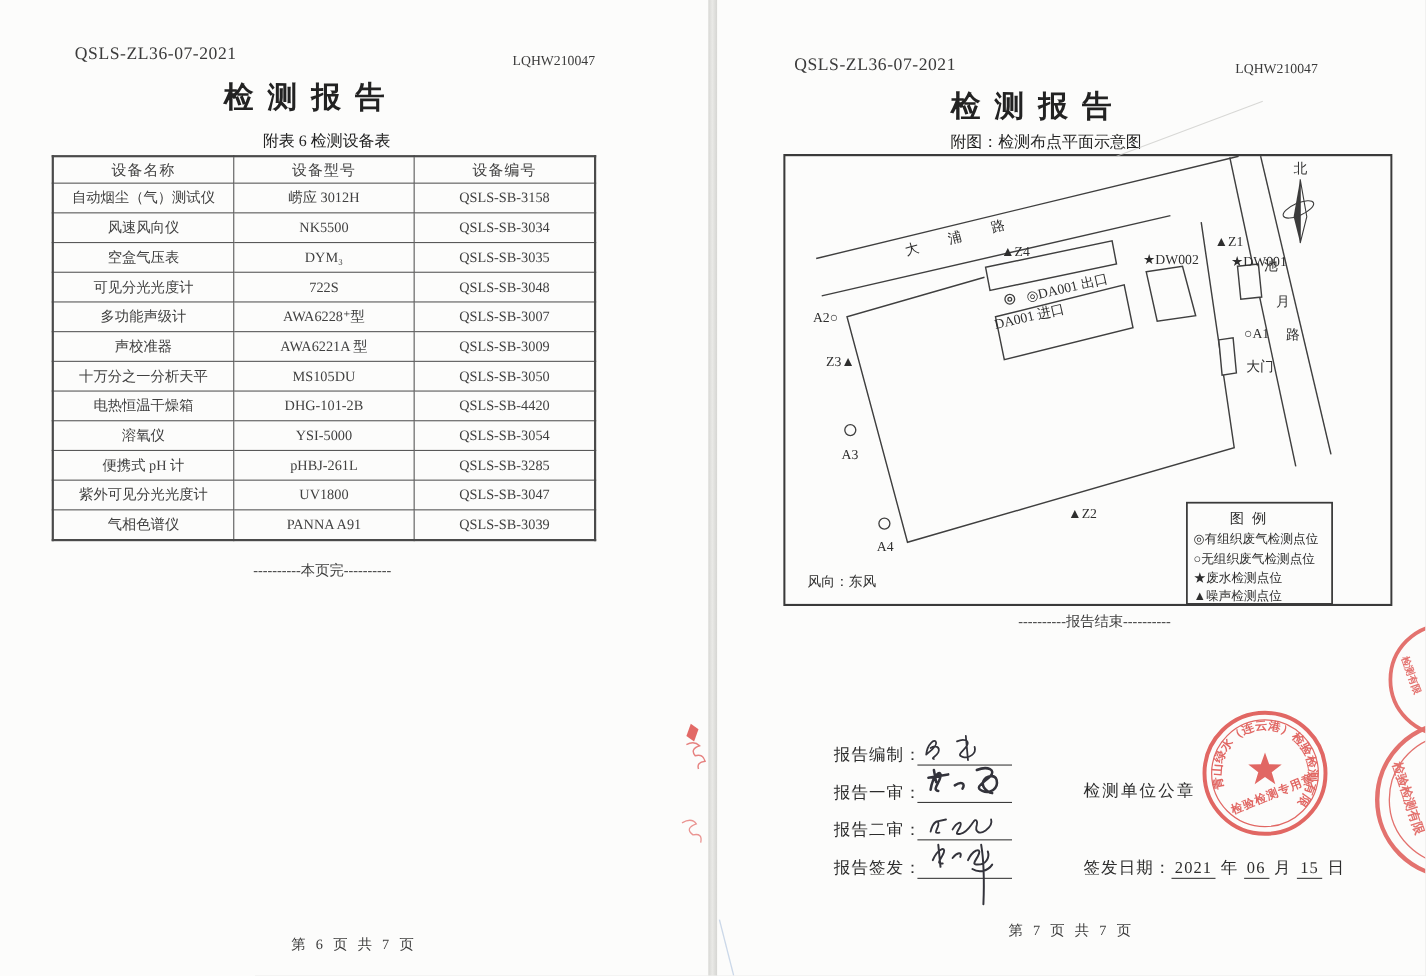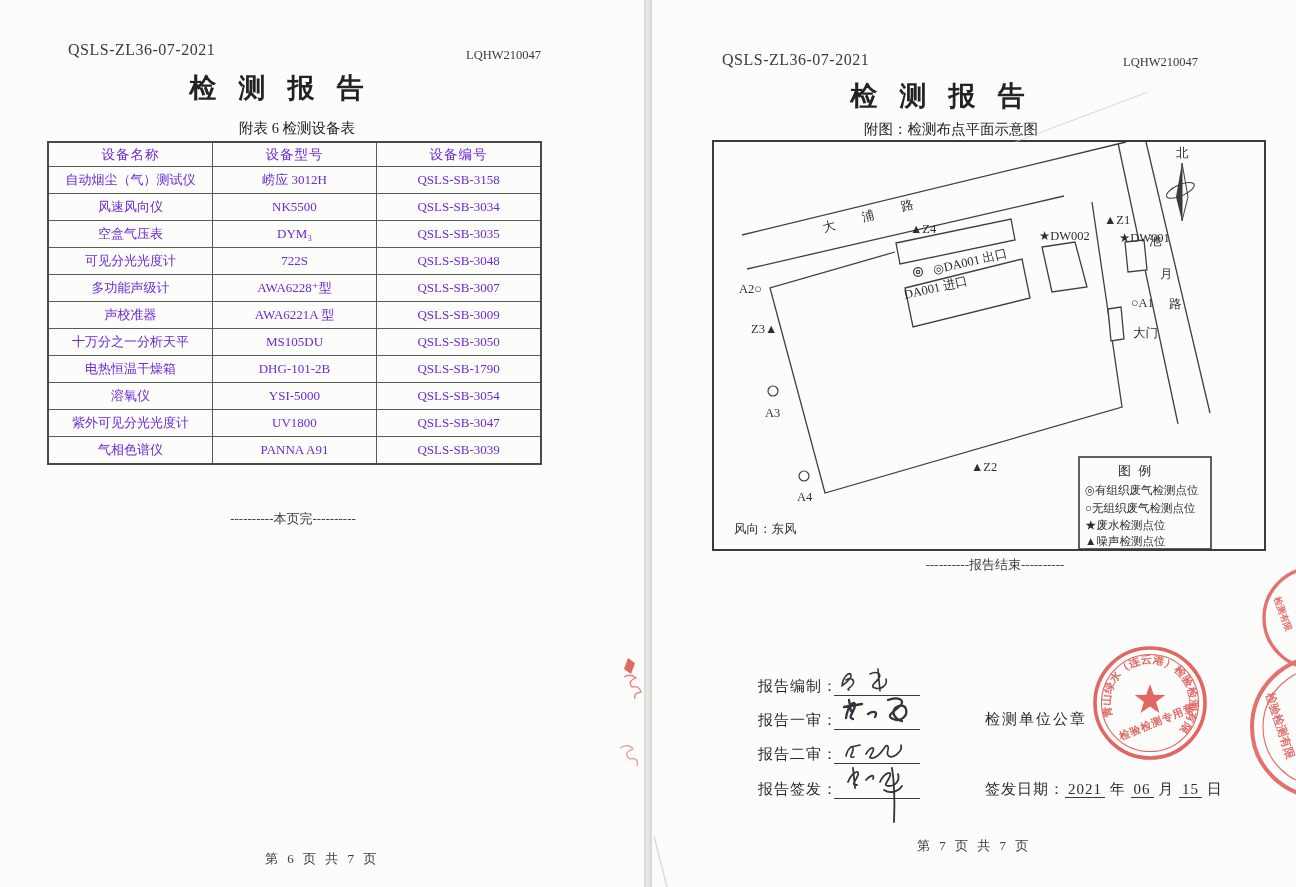--- a/index.html
+++ b/index.html
@@ -4,26 +4,26 @@
 <style>
   html,body{margin:0;padding:0;background:#ececea;}
   .canvas{position:relative;width:1296px;height:887px;overflow:hidden;
     font-family:"Liberation Serif","DejaVu Serif",serif;color:#333;background:#f2f2f0;}
   .page{position:absolute;top:0;width:644px;height:887px;background:#fcfcfb;}
   .abs{position:absolute;}
   .seam{position:absolute;top:0;left:644px;width:8px;height:887px;
     background:linear-gradient(90deg,#d8d8d5,#e9e9e6 45%,#d5d5d2);}
   .doccode{font-size:16px;letter-spacing:.5px;color:#3a3a3a;}
   .repno{font-size:12.5px;color:#3a3a3a;}
-  .title{font-size:27px;font-weight:bold;letter-spacing:3px;color:#222;text-align:center;width:400px;font-family:Liberation Mono, monospace;}
+  .title{font-size:27px;font-weight:bold;letter-spacing:3px;color:#222;text-align:center;width:400px;}
   .subtitle{font-size:14.5px;font-weight:normal;color:#222;text-align:center;width:400px;}
   .subtitle .u-line{display:inline-block;border-bottom:2px solid #2e2e2e;padding-bottom:2px;}
   table.dev{border-collapse:collapse;width:495px;table-layout:fixed;}
   table.dev td,table.dev th{border:1px solid #595959;text-align:center;vertical-align:middle;
-    font-size:13px;font-weight:normal;color:#6d28d9;height:26px;padding:0 2px;overflow:hidden;white-space:nowrap;}
+    font-size:13px;font-weight:normal;color:#404040;height:26px;padding:0 2px;overflow:hidden;white-space:nowrap;}
   table.dev{border:2px solid #4a4a4a;}
   table.dev tr.hd th{height:23px;font-size:13.5px;letter-spacing:1px;}
   .endnote{font-size:13px;color:#3c3c3c;text-align:center;}
   .pfooter{font-size:13px;letter-spacing:3px;color:#3c3c3c;text-align:center;width:644px;}
   .sig-label{font-size:15px;letter-spacing:1px;color:#2c2c2c;}
   .sig-line{border-bottom:1.2px solid #3b3b3b;height:0;}
   .seal-cap{font-size:15px;letter-spacing:2px;color:#2c2c2c;}
   .date-row{font-size:15px;color:#2c2c2c;letter-spacing:1px;}
   .date-row .u{border-bottom:1.2px solid #3b3b3b;padding:0 3px;}
   svg text{font-family:"Liberation Serif","DejaVu Serif",serif;}
@@ -82,26 +82,31 @@
               <td>QSLS-SB-3009</td>
             </tr>
         <tr>
               <td>十万分之一分析天平</td>
               <td>MS105DU</td>
               <td>QSLS-SB-3050</td>
             </tr>
         <tr>
               <td>电热恒温干燥箱</td>
               <td>DHG-101-2B</td>
-              <td>QSLS-SB-1790</td>
+              <td>QSLS-SB-4420</td>
             </tr>
         <tr>
               <td>溶氧仪</td>
               <td>YSI-5000</td>
               <td>QSLS-SB-3054</td>
+            </tr>
+        <tr>
+              <td>便携式 pH 计</td>
+              <td>pHBJ-261L</td>
+              <td>QSLS-SB-3285</td>
             </tr>
         <tr>
               <td>紫外可见分光光度计</td>
               <td>UV1800</td>
               <td>QSLS-SB-3047</td>
             </tr>
         <tr>
               <td>气相色谱仪</td>
               <td>PANNA A91</td>
               <td>QSLS-SB-3039</td>

